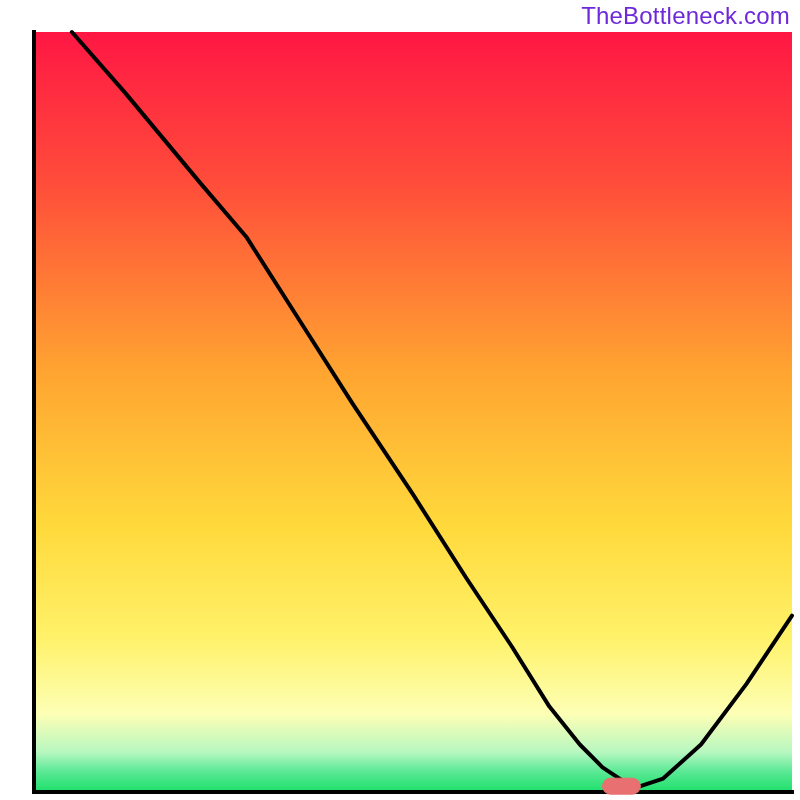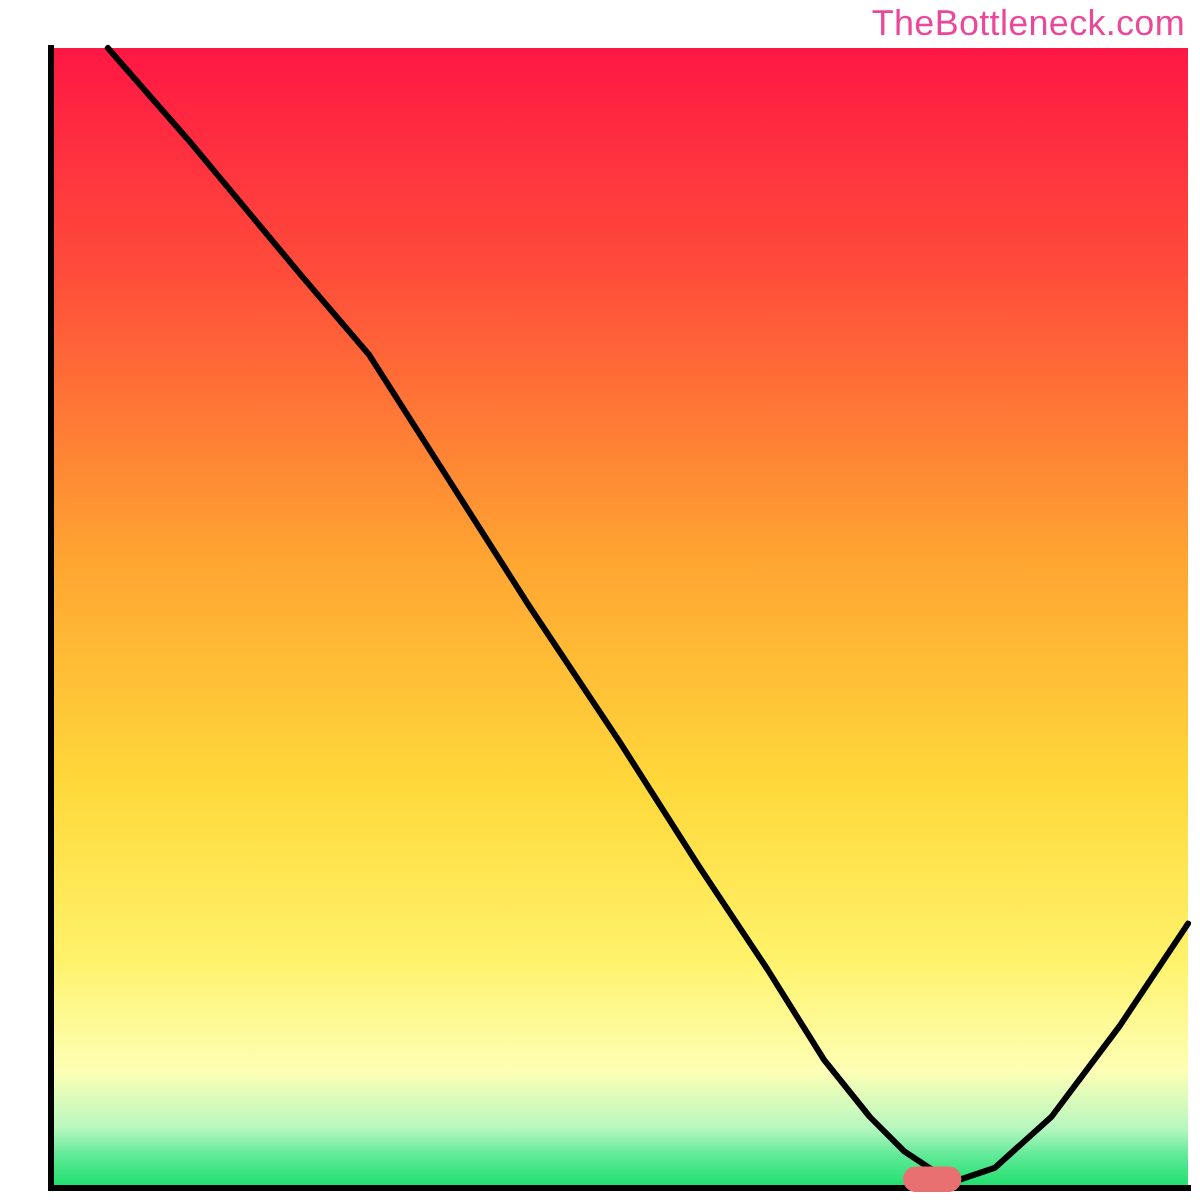--- a/index.html
+++ b/index.html
@@ -13,21 +13,21 @@
   .container {
     position: relative;
     width: 800px;
     height: 800px;
   }
   .watermark {
     position: absolute;
     top: 2px;
     right: 10px;
     font-size: 24px;
-    color: #ec4899;
+    color: #6d28d9;
     font-weight: 500;
     letter-spacing: 0.2px;
   }
   svg.plot {
     position: absolute;
     left: 0;
     top: 0;
     width: 800px;
     height: 800px;
     display: block;

